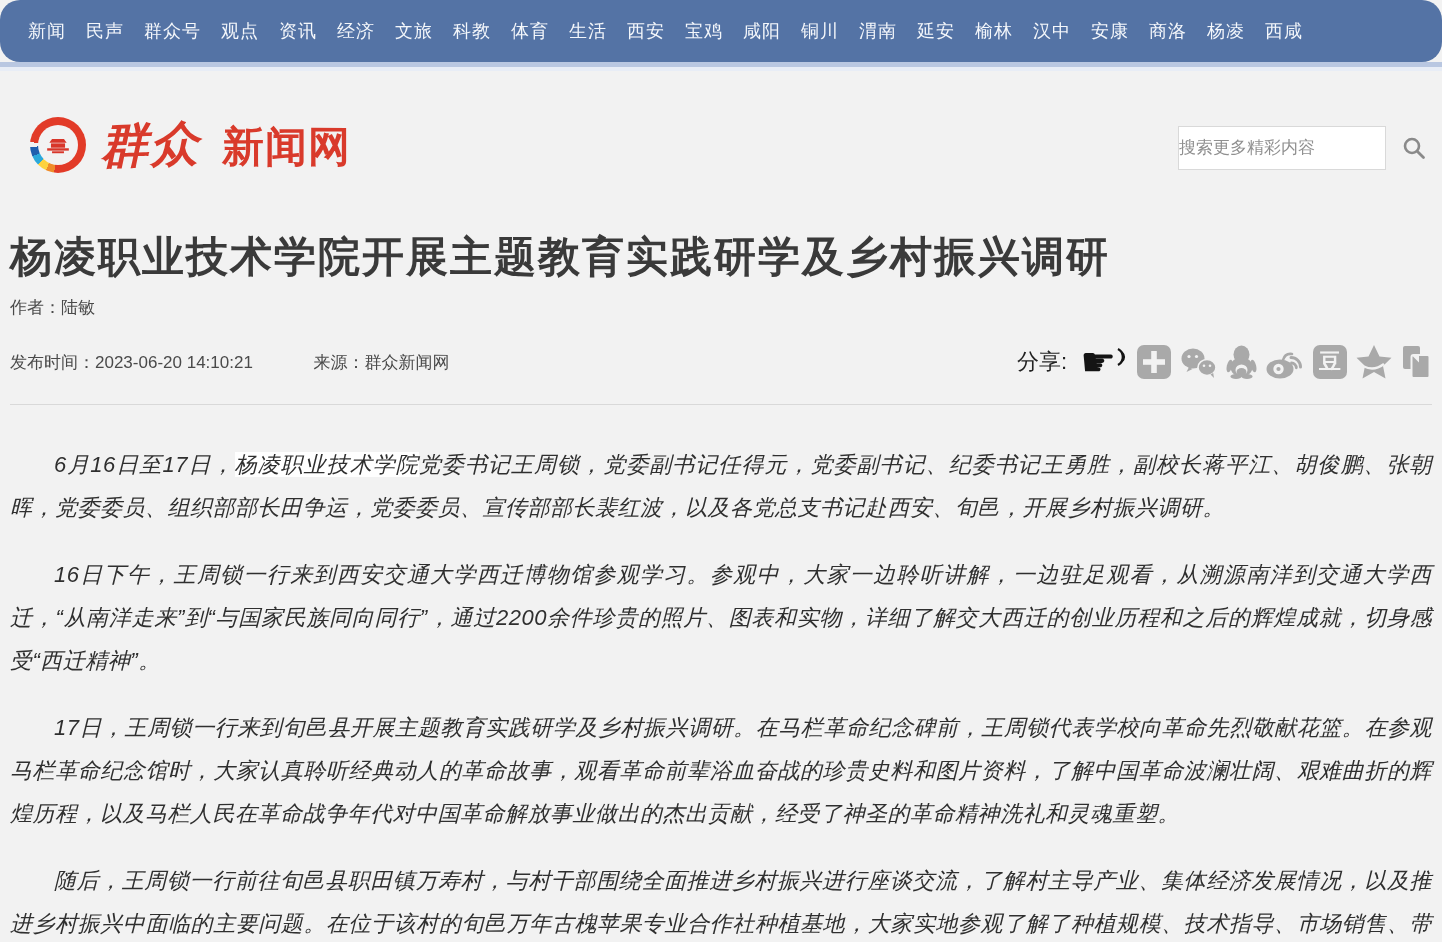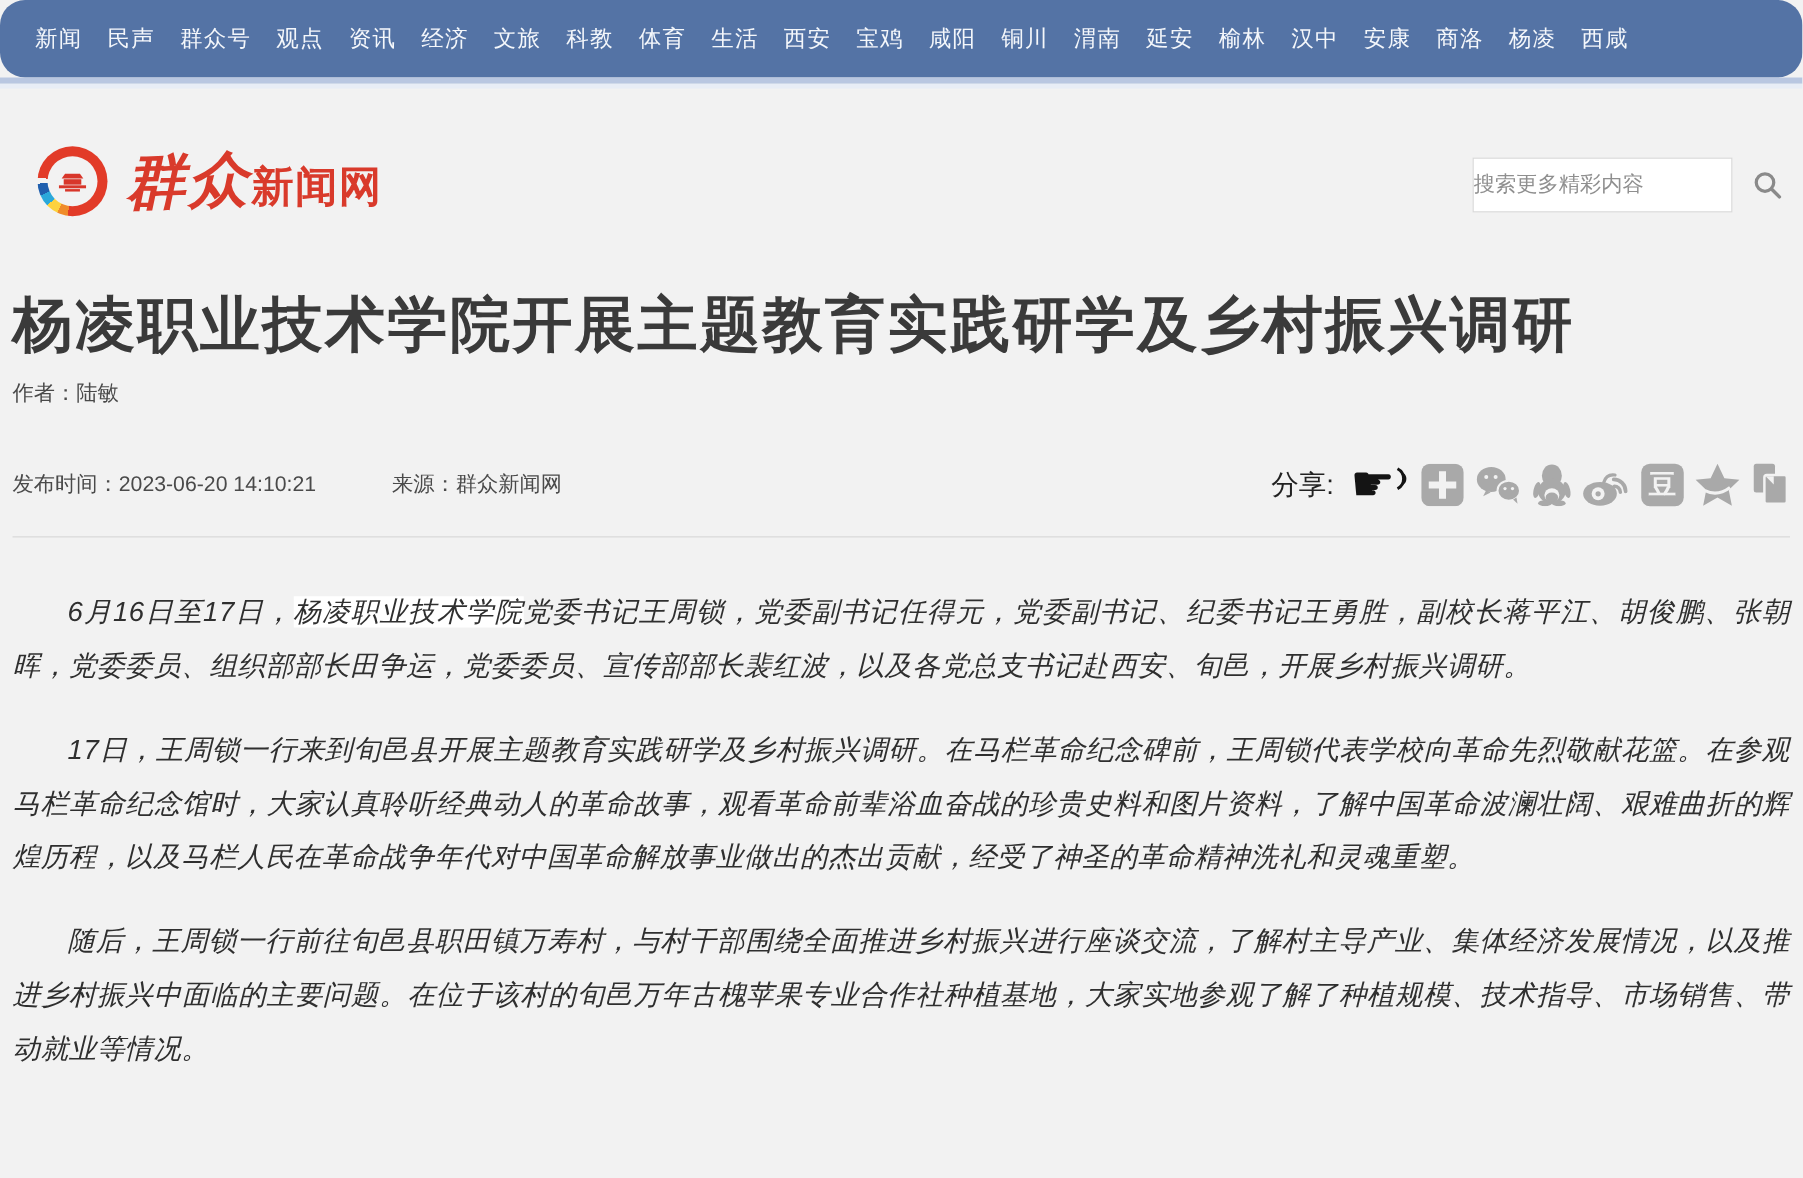--- a/index.html
+++ b/index.html
@@ -19,34 +19,34 @@
   .header { position:relative; height:138px; background:#f2f2f2; }
   .logo { position:absolute; left:30px; top:42px; display:flex; align-items:center; gap:14px; cursor:pointer; }
   .logo-icon { width:56px; height:56px; border-radius:50%; position:relative;
     background:conic-gradient(from 0deg, #e23b28 0deg 188deg, #f08c2a 188deg 206deg, #fdd23e 206deg 226deg,
                #2ba8da 226deg 246deg, #1f5fae 246deg 266deg, #f2f2f2 266deg 276deg, #e23b28 276deg 360deg); }
   .logo-icon::after { content:""; position:absolute; inset:8px; background:#f2f2f2; border-radius:50%; }
   .logo-glyph { position:absolute; left:50%; top:50%; transform:translate(-50%,-50%); z-index:2; }
   .logo-text { display:flex; align-items:baseline; color:#d93a2b; }
   .logo-cursive { font-family:"DejaVu Serif","Liberation Serif",serif; font-style:italic; font-weight:700;
     font-size:48px; transform:rotate(-2deg); letter-spacing:2px; }
-  .logo-suffix { font-weight:900; font-size:34px; letter-spacing:1px; margin-left:1px; }
+  .logo-suffix { font-weight:900; font-size:42px; letter-spacing:1px; margin-left:22px; }
 
   .search { position:absolute; right:0; top:55px; display:flex; align-items:center; }
   .search-input { width:208px; height:44px; background:#fff; border:1px solid #d9d9d9; font-size:17px;
     padding:0 0; color:#444; outline:none; }
   .search-input::placeholder { color:#8f8f8f; }
   .search-btn { width:56px; height:44px; border:none; background:transparent; display:flex;
     align-items:center; justify-content:center; cursor:pointer; }
 
   
   .content { padding:0 10px; }
-  .article-title { font-size:48px; font-weight:700; color:#3a3a3a; letter-spacing:2px; margin-top:22px; line-height:1.25; }
+  .article-title { font-size:42px; font-weight:700; color:#3a3a3a; letter-spacing:2px; margin-top:22px; line-height:1.25; }
   .meta-author { margin-top:12px; font-size:17px; color:#4a4a4a; }
-  .meta-row { margin-top:44px; display:flex; align-items:center; justify-content:space-between; }
+  .meta-row { margin-top:26px; display:flex; align-items:center; justify-content:space-between; }
   .meta-left { font-size:17px; color:#4a4a4a; }
   .meta-source { margin-left:56px; }
   .share { display:flex; align-items:center; gap:9px; }
   .share-label { font-size:22px; color:#222; margin-right:4px; }
   .share-icon { display:inline-flex; align-items:flex-start; cursor:pointer; color:#a9a9a9; }
   .hand-glyph { font-family:"DejaVu Sans",sans-serif; font-size:40px; line-height:34px; color:#141414; }
   .icon-box { width:34px; height:34px; border-radius:7px; background:#a9a9a9; display:flex;
     align-items:center; justify-content:center; }
   .douban-glyph { color:#f2f2f2; font-size:22px; font-weight:700; line-height:1; }
   .divider { border:none; border-top:1px solid #d9d9d9; margin:24px 0 0 0; }
@@ -201,15 +201,16 @@
         </svg>
       </span>
     </div>
   </div>
 
   <hr class="divider">
 </div>
 
 <main class="article-body">
   <p><span>6月16日至17日，</span><span class="hl">杨凌职业技术学院</span><span>党委书记王周锁，党委副书记任得元，党委副书记、纪委书记王勇胜，副校长蒋平江、胡俊鹏、张朝晖，党委委员、组织部部长田争运，党委委员、宣传部部长裴红波，以及各党总支书记赴西安、旬邑，开展乡村振兴调研。</span></p>
+  <p>16日下午，王周锁一行来到西安交通大学西迁博物馆参观学习。参观中，大家一边聆听讲解，一边驻足观看，从溯源南洋到交通大学西迁，“从南洋走来”到“与国家民族同向同行”，通过2200余件珍贵的照片、图表和实物，详细了解交大西迁的创业历程和之后的辉煌成就，切身感受“西迁精神”。</p>
   <p>17日，王周锁一行来到旬邑县开展主题教育实践研学及乡村振兴调研。在马栏革命纪念碑前，王周锁代表学校向革命先烈敬献花篮。在参观马栏革命纪念馆时，大家认真聆听经典动人的革命故事，观看革命前辈浴血奋战的珍贵史料和图片资料，了解中国革命波澜壮阔、艰难曲折的辉煌历程，以及马栏人民在革命战争年代对中国革命解放事业做出的杰出贡献，经受了神圣的革命精神洗礼和灵魂重塑。</p>
   <p>随后，王周锁一行前往旬邑县职田镇万寿村，与村干部围绕全面推进乡村振兴进行座谈交流，了解村主导产业、集体经济发展情况，以及推进乡村振兴中面临的主要问题。在位于该村的旬邑万年古槐苹果专业合作社种植基地，大家实地参观了解了种植规模、技术指导、市场销售、带动就业等情况。</p>
 </main>
 
 </body></html>

